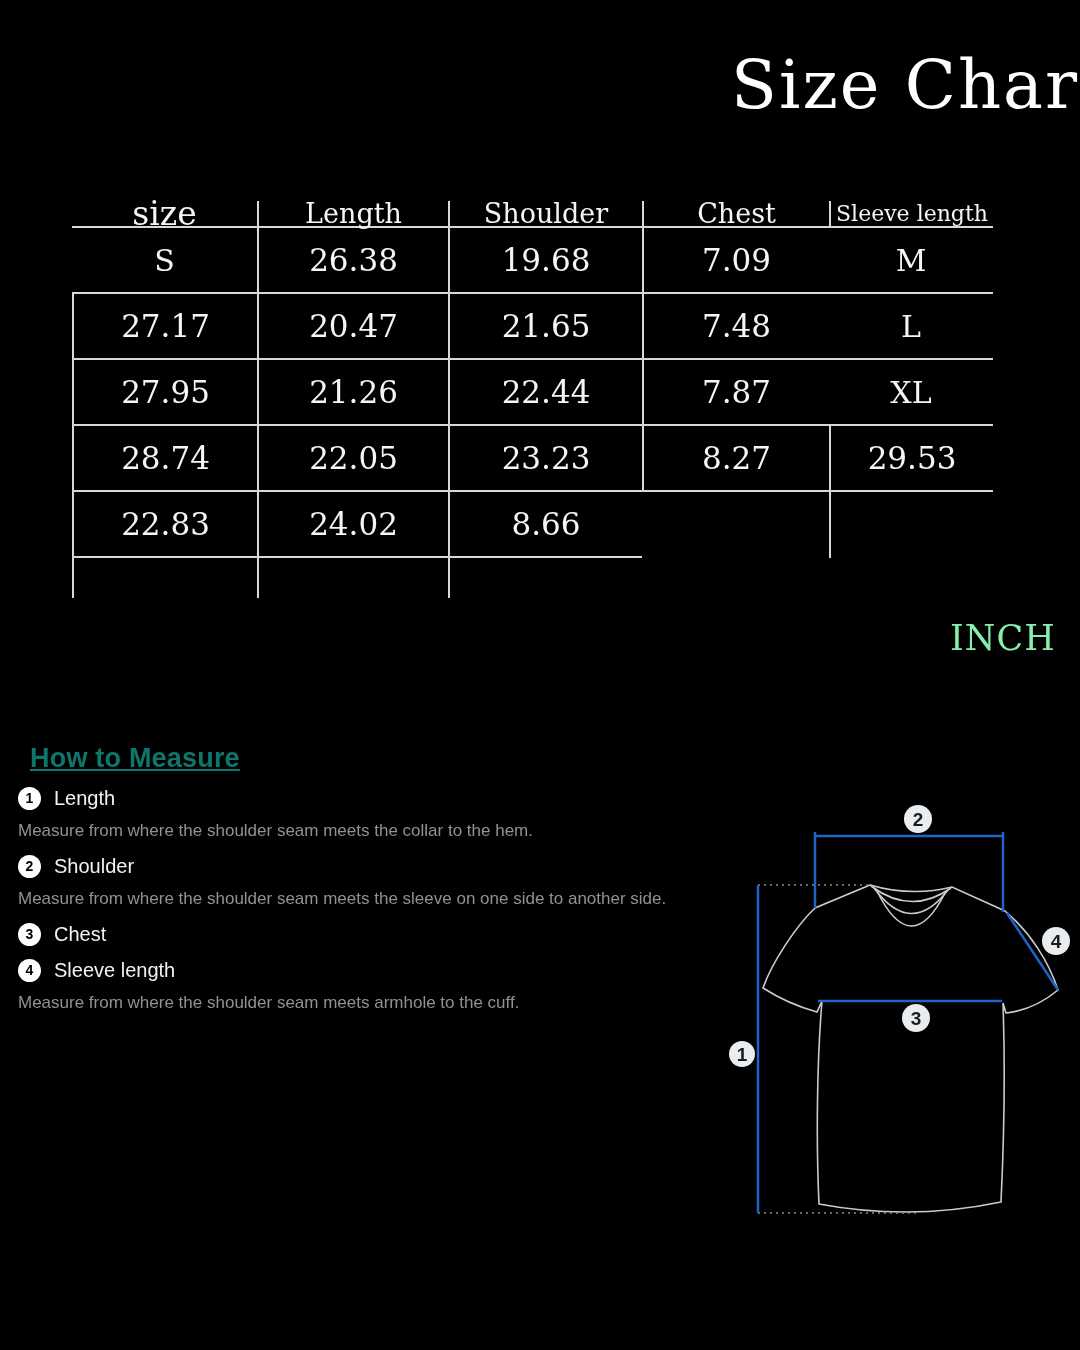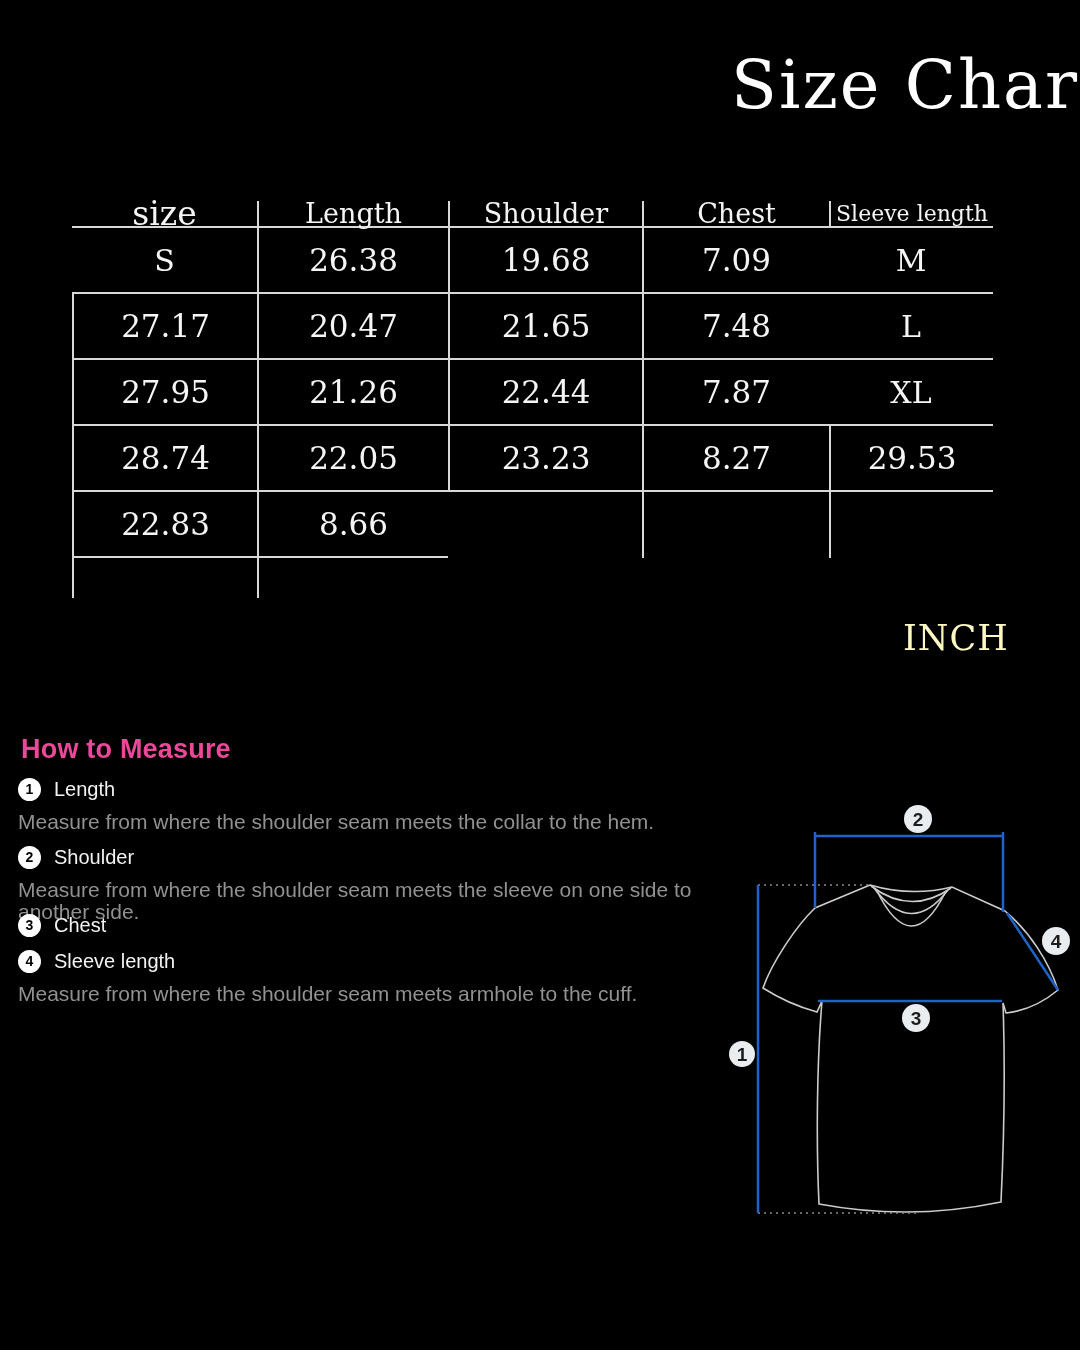--- a/index.html
+++ b/index.html
@@ -38,47 +38,47 @@
   .th,.td{border-bottom:2px solid #d8d8d8;}
   .th{font-size:27px;margin-top:14px;}
   .th.h0{font-size:33px;}
   .th.h4{font-size:22px;}
   .td{font-size:31px;}
   .td.sz{font-size:30px;}
   .td.sz2::first-letter{font-size:0.72em;}
   .ph{border-bottom:none;}
   
   .inch{
-    position:absolute;left:903px;top:618px;
+    position:absolute;left:950px;top:618px;
     font-family:"DejaVu Serif", serif;
-    font-size:35px;letter-spacing:1px;color:#fef9c3;
+    font-size:35px;letter-spacing:1px;color:#86efac;
   }
   
   .measure{
     position:absolute;left:18px;top:730px;width:680px;
   }
   .measure h2{
-    margin:3px;font-size:27px;font-weight:700;color:#ec4899;
-    line-height:32px;letter-spacing:0.2px;
+    margin:12px;font-size:27px;font-weight:700;color:#0f766e;
+    line-height:32px;letter-spacing:0.2px;text-decoration:underline;
   }
   .mi-row{
     display:flex;align-items:center;gap:13px;
     margin-top:12px;height:24px;
   }
   .mi-num{
     width:23px;height:23px;border-radius:50%;
     background:#fff;color:#000;
     font-size:14px;font-weight:700;
     display:flex;align-items:center;justify-content:center;
     flex:0 0 23px;
   }
   .mi-label{font-size:20px;color:#f2f2f2;}
   .mi-desc{
     margin-top:10px;height:22px;
-    font-size:21px;color:#919191;line-height:22px;
+    font-size:17px;color:#919191;line-height:22px;
   }
   
   .diagram{
     position:absolute;left:700px;top:780px;width:380px;height:470px;
   }
   .marker-num{
     font-family:"Liberation Sans", sans-serif;
     font-size:19px;font-weight:700;
     fill:#1c1c1c;text-anchor:middle;
   }
@@ -114,20 +114,21 @@
   <div class="tcell td cL">7.87</div>
 
   <div class="tcell td sz">XL</div>
   <div class="tcell td cL">28.74</div>
   <div class="tcell td cL">22.05</div>
   <div class="tcell td cL">23.23</div>
   <div class="tcell td cL">8.27</div>
 
   <div class="tcell td cL">29.53</div>
   <div class="tcell td cL">22.83</div>
+  <div class="tcell td cL">24.02</div>
   <div class="tcell td cL">8.66</div>
 
   <div class="tcell ph"></div>
   <div class="tcell ph cL"></div>
   <div class="tcell ph cL"></div>
   <div class="tcell ph cL"></div>
   <div class="tcell ph cL"></div>
 </div>
 
 <div class="inch">INCH</div>

